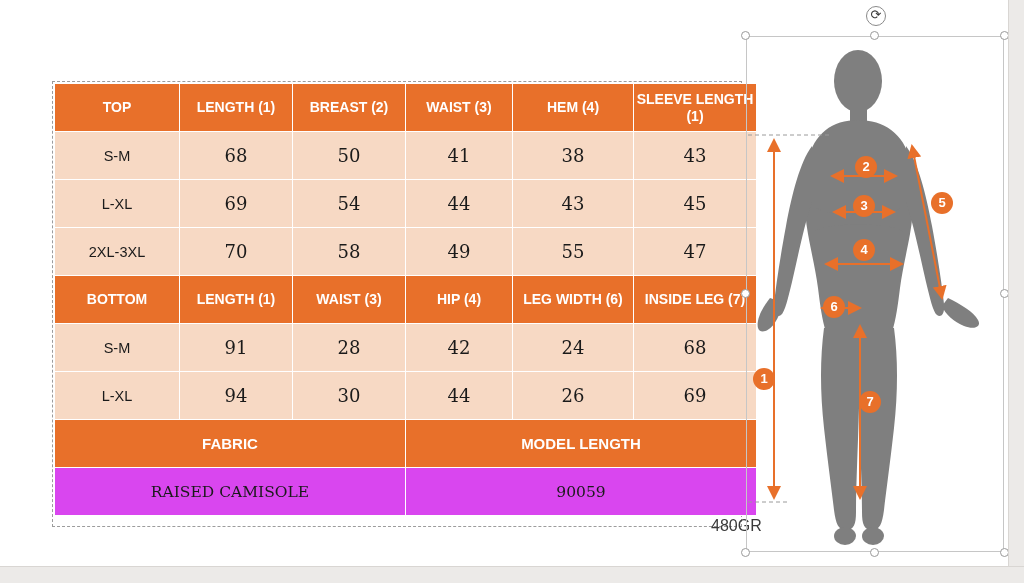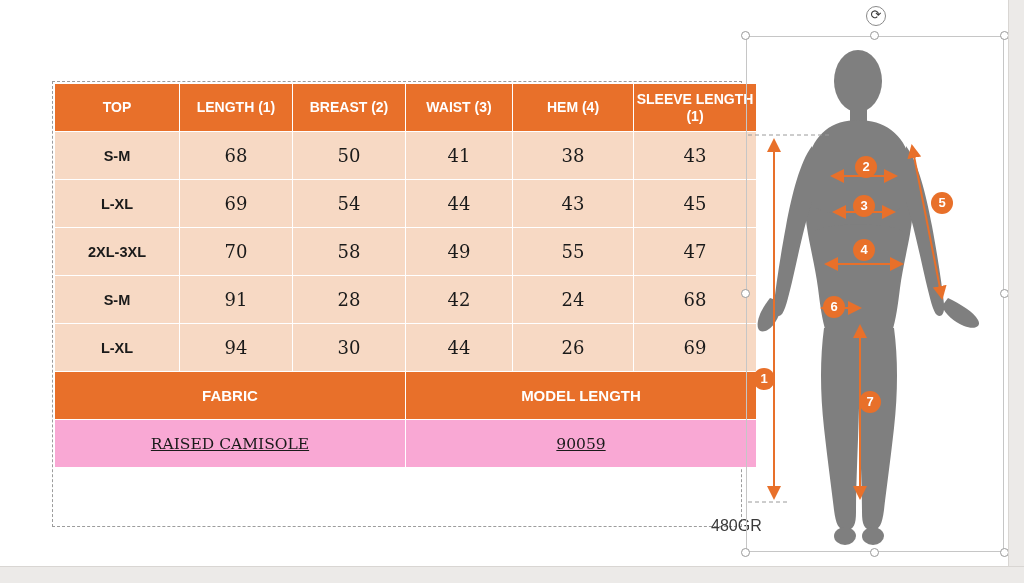--- a/index.html
+++ b/index.html
@@ -62,40 +62,39 @@
     background: #e8702a;
     color: #ffffff;
     font-weight: bold;
     font-size: 14px;
     line-height: 1.15;
   }
   #size-table tr.data td {
     background: #f7d9c4;
   }
   #size-table tr.data td.label {
-    font-weight: bold;
+    font-weight: normal;
     font-size: 14.5px;
   }
   #size-table tr.data td.num {
     font-family: "DejaVu Serif", serif;
     font-size: 18px;
     font-weight: normal;
   }
   #size-table tr.footer-head td {
     background: #e8702a;
     color: #ffffff;
     font-weight: bold;
     font-size: 15px;
     margin-top: 22px;
   }
   #size-table tr.footer-data td {
-    background: #f9a8d4;
+    background: #d946ef;
     font-size: 15.5px;
     font-family: "DejaVu Serif", serif;
-    text-decoration: underline;
   }
 
   
   #table-select {
     position: absolute;
     left: 52px;
     top: 81px;
     width: 688px;
     height: 444px;
     border: 1px dashed #9c9c9c;
@@ -221,20 +220,28 @@
       </tr>
       <tr class="data">
         <td class="label">2XL-3XL</td>
         <td class="num">70</td>
         <td class="num">58</td>
         <td class="num">49</td>
         <td class="num">55</td>
         <td class="num">47</td>
       </tr>
 
+      <tr class="header">
+        <td>BOTTOM</td>
+        <td>LENGTH (1)</td>
+        <td>WAIST (3)</td>
+        <td>HIP (4)</td>
+        <td>LEG WIDTH (6)</td>
+        <td>INSIDE LEG (7)</td>
+      </tr>
 
       <tr class="data">
         <td class="label">S-M</td>
         <td class="num">91</td>
         <td class="num">28</td>
         <td class="num">42</td>
         <td class="num">24</td>
         <td class="num">68</td>
       </tr>
       <tr class="data">

